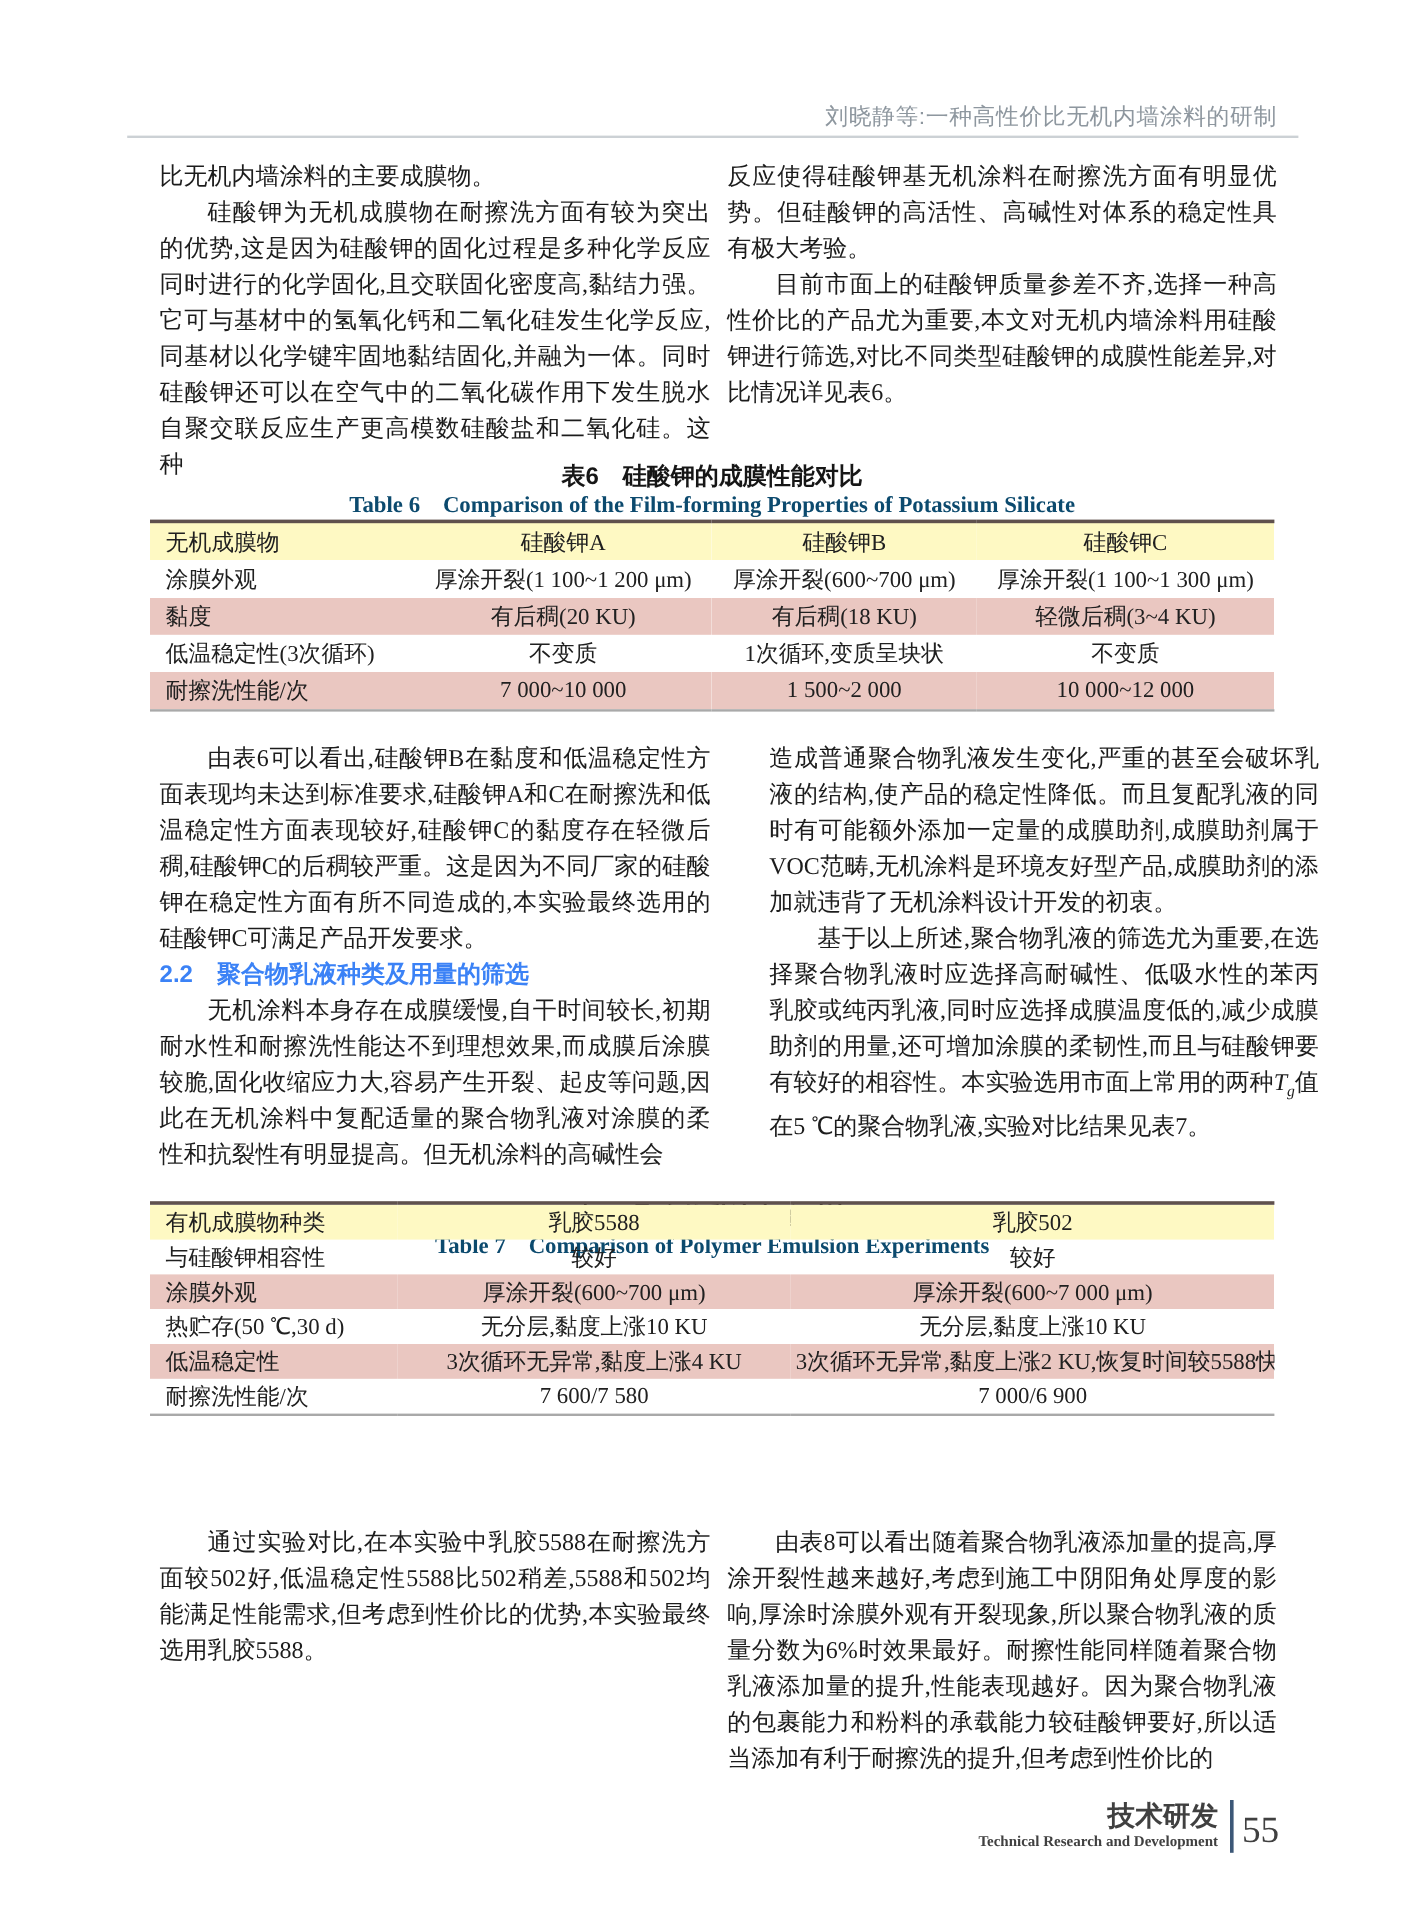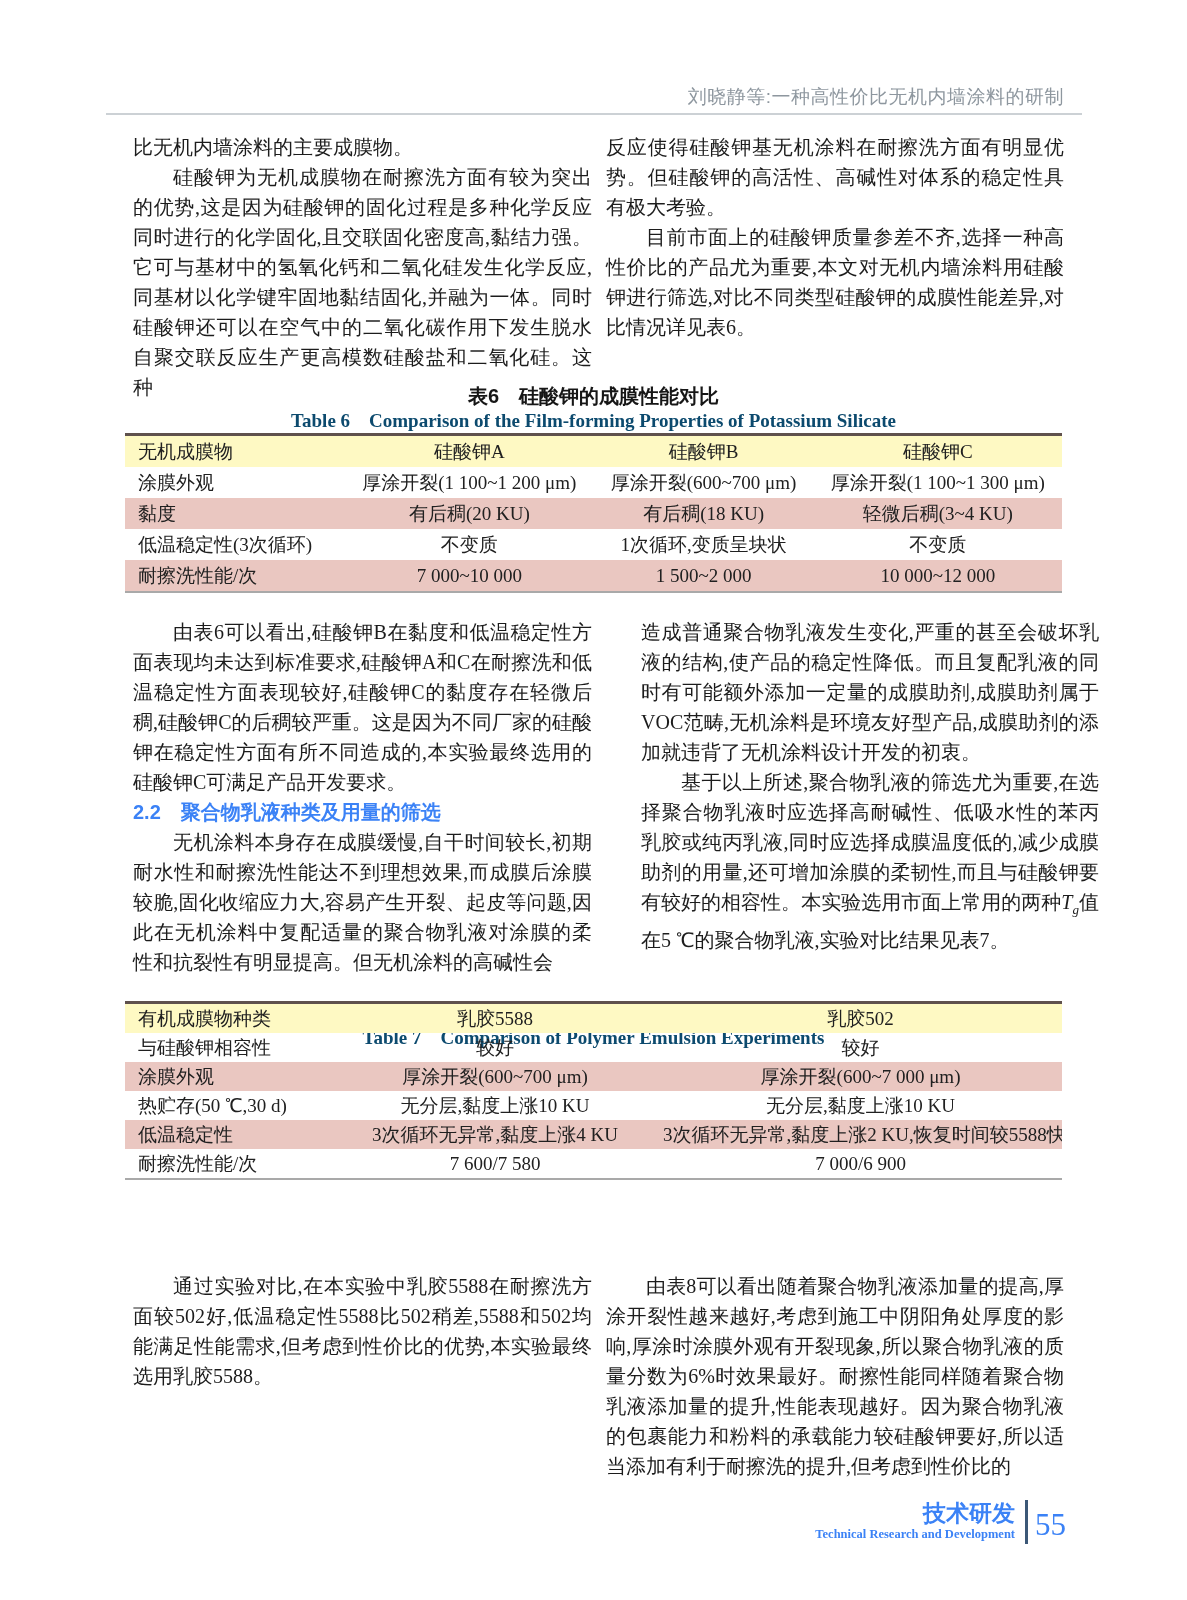--- a/index.html
+++ b/index.html
@@ -29,21 +29,21 @@
   .tbl td.lbl{text-align:left;padding-left:13px;}
   .tbl tr.hdr{background:#fef9c3;}
   .tbl tr.stripe{background:#eac7c1;}
   #t6{top:433px;}
   #t7{top:1001px;}
   #t7 td{height:29px;}
   #t6 col.c1{width:23.5%}#t6 col.c2{width:26.5%}#t6 col.c3{width:23.5%}#t6 col.c4{width:26.5%}
   #t7 col.c1{width:22%}#t7 col.c2{width:35%}#t7 col.c3{width:43%}
   .tg-t{font-style:italic;}
   .tg-g{font-style:italic;font-size:13px;vertical-align:sub;}
-  .footer{position:absolute;top:1500px;right:121px;display:flex;align-items:flex-start;color:#3b82f6;}
+  .footer{position:absolute;top:1500px;right:121px;display:flex;align-items:flex-start;color:#404040;}
   .f-left{text-align:right;}
   .f-cn{font-size:23px;font-weight:bold;font-family:"Liberation Sans",sans-serif;line-height:26px;}
   .f-en{font-size:12.5px;font-weight:bold;font-family:"Liberation Serif",serif;line-height:16px;}
   .f-bar{width:3px;height:44px;background:#3c5877;margin:0 7px 0 10px;}
   .f-num{font-size:31px;font-family:"Liberation Serif",serif;margin-top:7px;}
 </style>
 </head>
 <body>
 
 <div class="page">

